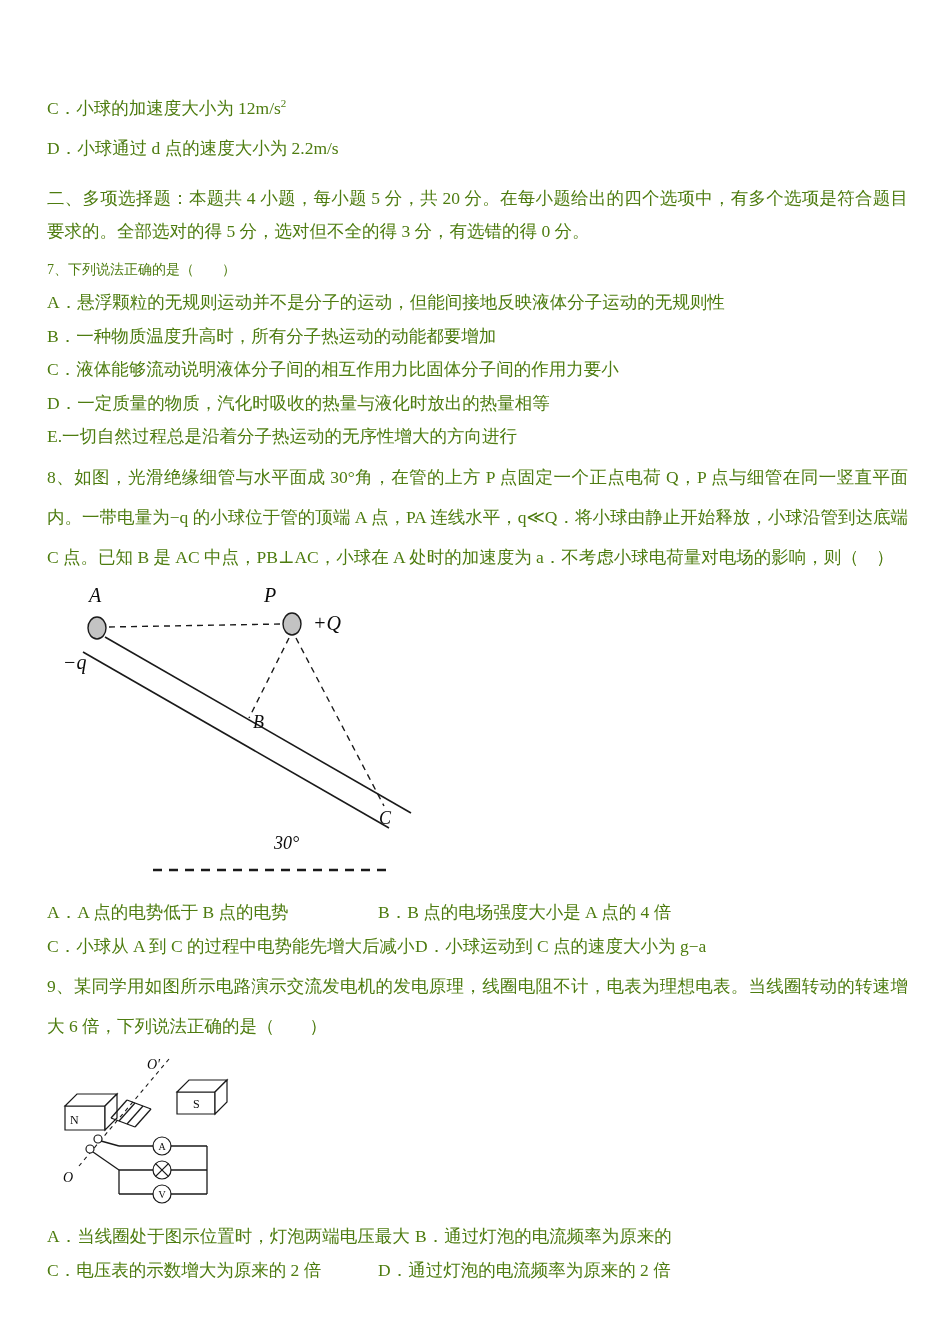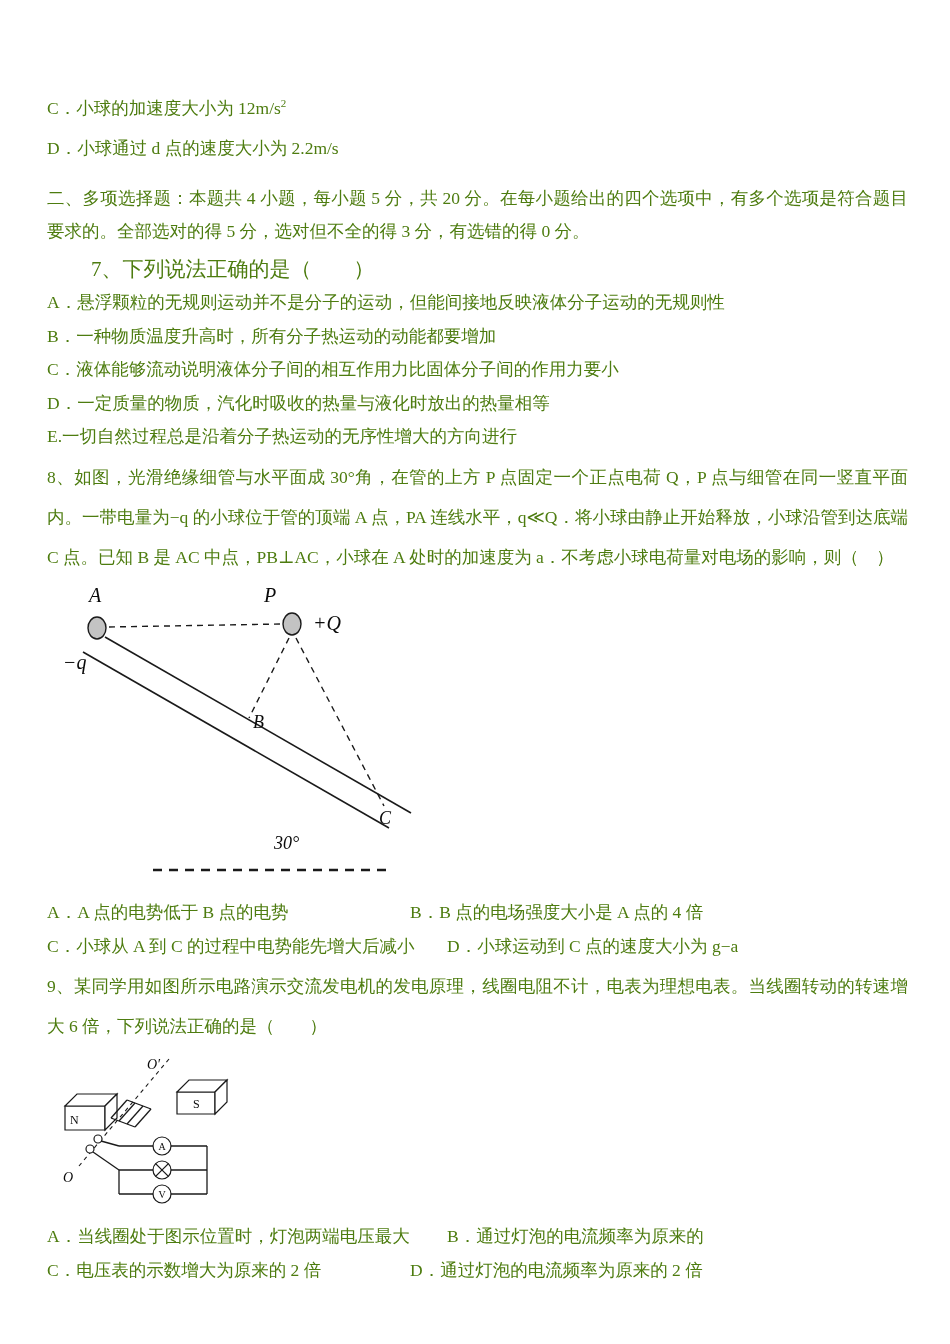--- a/index.html
+++ b/index.html
@@ -17,29 +17,29 @@
   }
   .line { font-size: 17.5px; line-height: 33px; }
   .opt-prev { margin-bottom: 7px; }
   .sup { font-size: 11px; vertical-align: super; line-height: 0; }
   .section-header {
     font-size: 17.5px;
     line-height: 32.5px;
     text-align: justify;
     margin: 17px 0 6px 0;
   }
-  .stem { font-size: 21px; line-height: 33px; margin-left: 44px; }
+  .stem { font-size: 14px; line-height: 33px; }
   .stem-long {
     font-size: 17.5px;
     line-height: 40px;
     text-align: justify;
     margin-top: 3px;
   }
   .options-block .line { line-height: 33.5px; }
-  .opt-row { display: flex; font-size: 17.5px; line-height: 34px; gap: 32px; }
+  .opt-row { display: flex; font-size: 17.5px; line-height: 34px; }
   .opt-row .col1 { flex: 0 0 331px; }
   .opt-row .col1.wide { flex: 0 0 368px; }
   .opt-row .col2 { flex: 1; }
   figure { margin: 0; }
   .fig8 { display: block; margin: 4px 0 8px 6px; }
   .fig9 { display: block; margin: 8px 0 10px 10px; }
   .flabel { font-family: "Liberation Serif", "DejaVu Serif", serif; font-style: italic; font-size: 20px; fill: #0a0a0a; }
   .flabel-sm { font-family: "Liberation Serif", "DejaVu Serif", serif; font-style: italic; font-size: 18px; fill: #0a0a0a; }
   .f9-label { font-family: "Liberation Serif", "DejaVu Serif", serif; font-size: 12px; fill: #0a0a0a; }
   .f9-label-i { font-family: "Liberation Serif", "DejaVu Serif", serif; font-style: italic; font-size: 14px; fill: #0a0a0a; }

